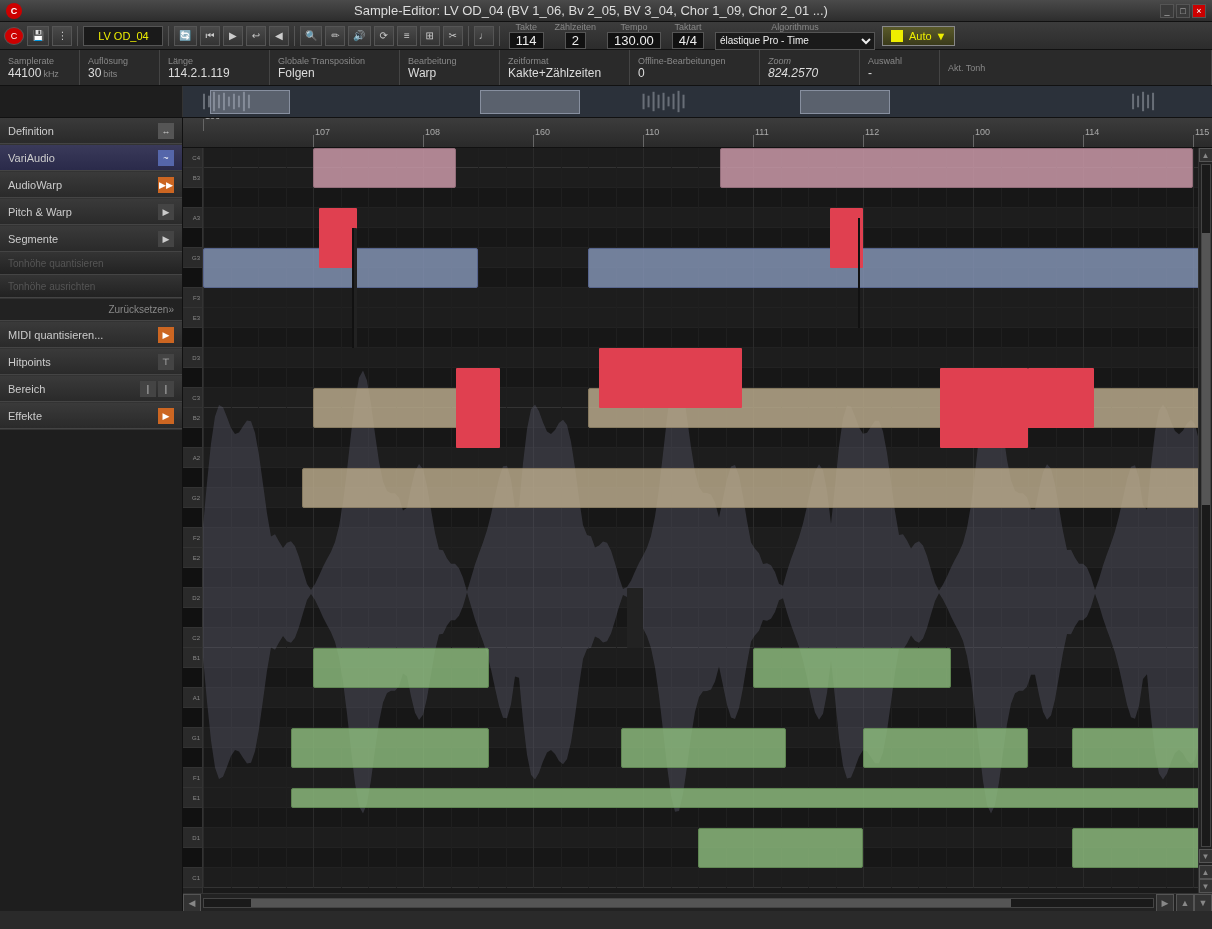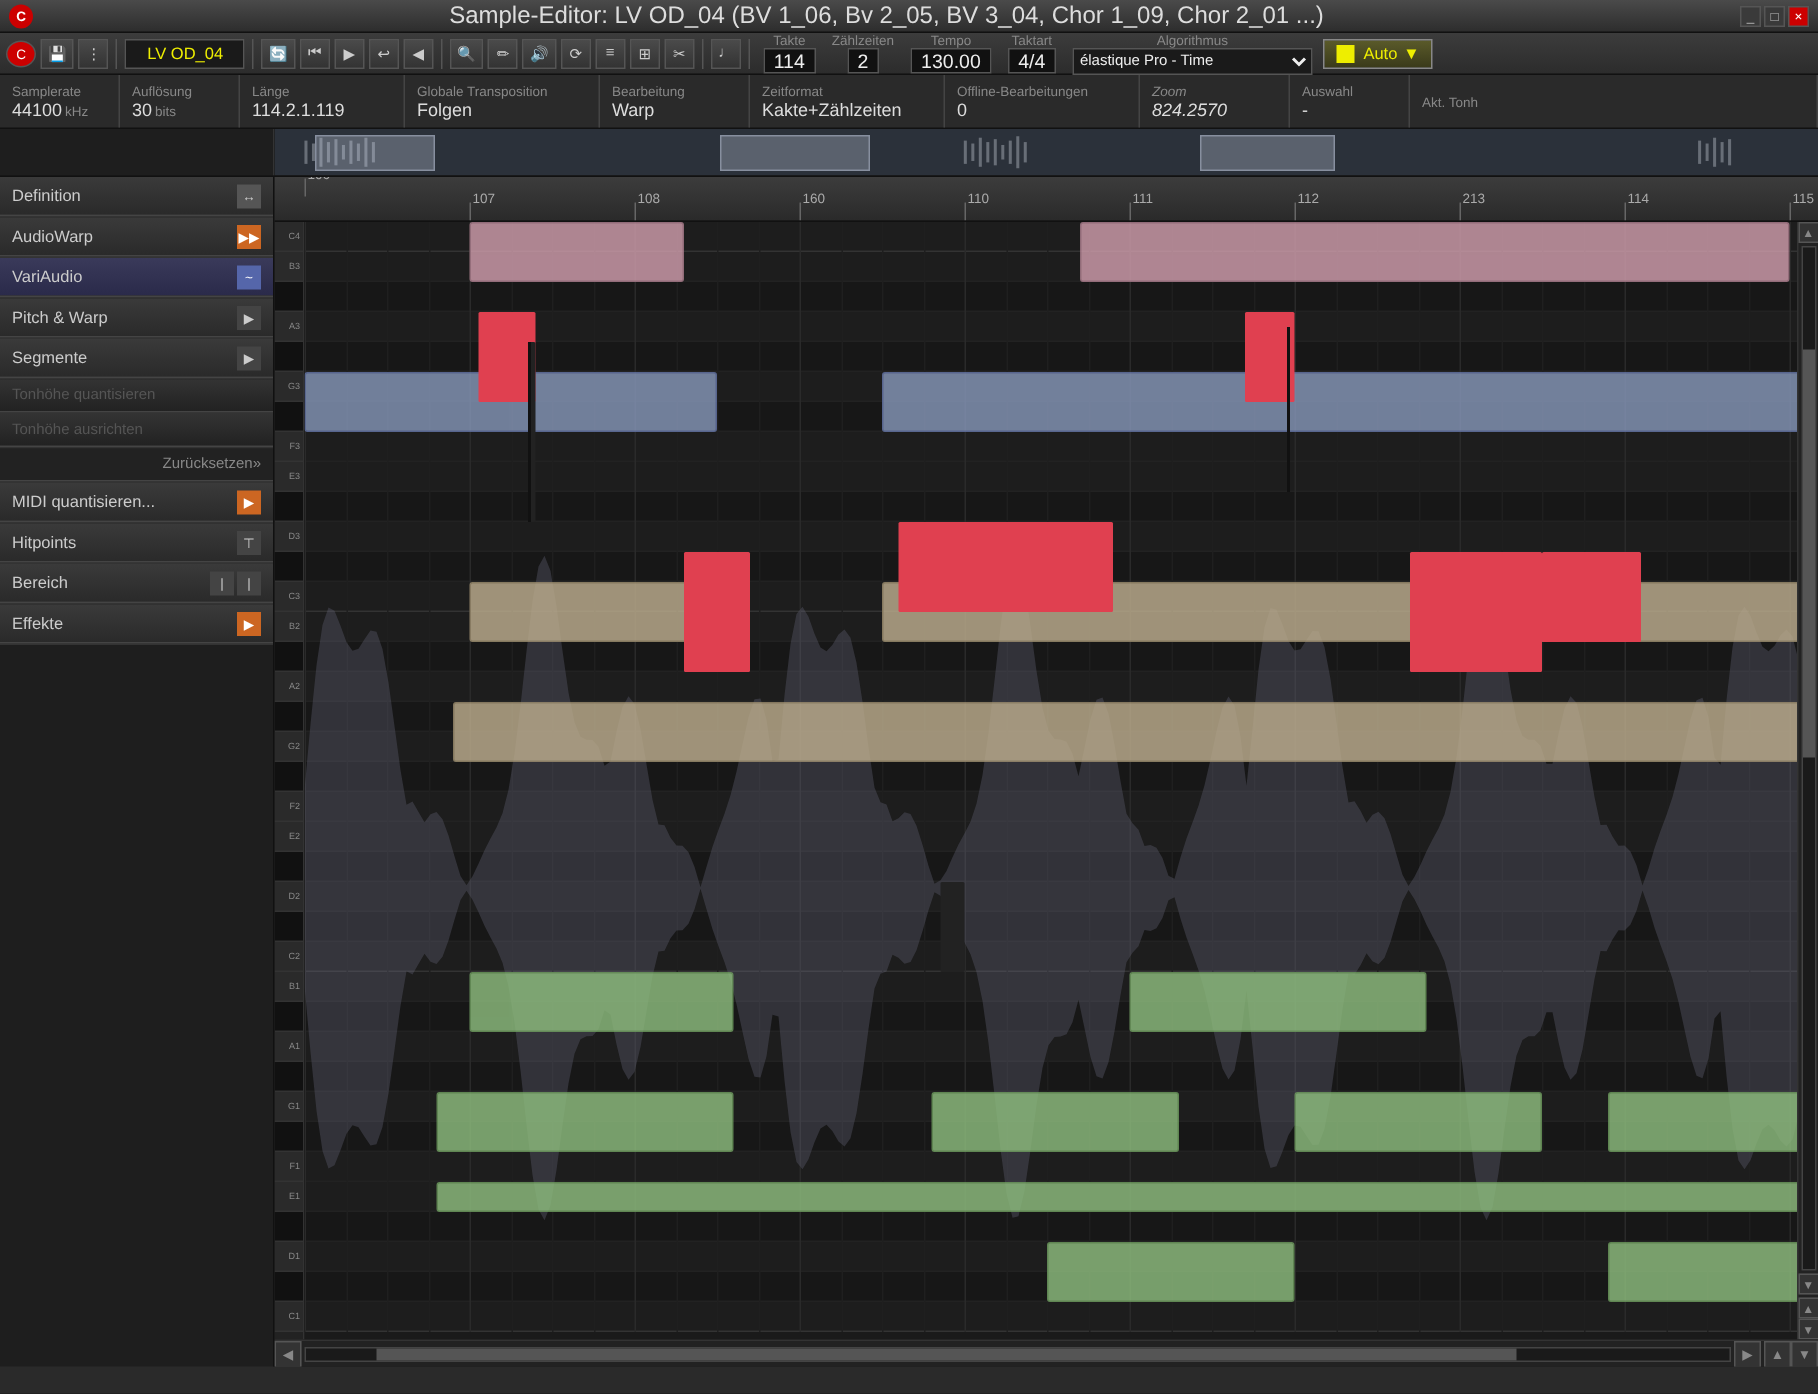--- a/index.html
+++ b/index.html
@@ -18,21 +18,21 @@
       height: 22px;
       background: linear-gradient(to bottom, #4a4a4a, #2d2d2d);
       display: flex;
       align-items: center;
       justify-content: space-between;
       padding: 0 6px;
       border-bottom: 1px solid #111;
     }
     #titlebar .title {
       color: #ddd;
-      font-size: 16px;
+      font-size: 13px;
       flex: 1;
       text-align: center;
     }
     #titlebar .logo {
       width: 16px;
       height: 16px;
       background: #c00;
       border-radius: 50%;
       display: flex;
       align-items: center;
@@ -511,30 +511,30 @@
   <div id="left-panel">
 
     <div class="panel-section">
       <div class="panel-btn">
         <span class="btn-label">Definition</span>
         <div class="btn-icon" style="background:#555;">↔</div>
       </div>
     </div>
 
     <div class="panel-section">
+      <div class="panel-btn" style="background:linear-gradient(to bottom,#3a3a5a,#2a2a4a);">
+        <span class="btn-label">VariAudio</span>
+        <div class="btn-icon" style="background:#5566aa;color:#fff;">~</div>
+      </div>
+    </div>
+
+    <div class="panel-section">
       <div class="panel-btn">
         <span class="btn-label">AudioWarp</span>
         <div class="btn-icon" style="background:#cc6622;color:#fff;">▶▶</div>
-      </div>
-    </div>
-
-    <div class="panel-section">
-      <div class="panel-btn" style="background:linear-gradient(to bottom,#3a3a5a,#2a2a4a);">
-        <span class="btn-label">VariAudio</span>
-        <div class="btn-icon" style="background:#5566aa;color:#fff;">~</div>
       </div>
     </div>
 
     <div class="panel-section">
       <div class="panel-btn">
         <span class="btn-label">Pitch &amp; Warp</span>
         <div class="btn-icon" style="background:#444;">▶</div>
       </div>
     </div>
 
@@ -624,21 +624,21 @@
           </div>
           <div style="position: absolute; left: 550px; bottom: 0px; display: flex; flex-direction: column; align-items: flex-start;">
             <span style="font-size: 9px; color: rgb(170, 170, 170); position: absolute; bottom: 10px; left: 2px;">111</span>
             <div style="width: 1px; height: 12px; background: rgb(102, 102, 102);"></div>
           </div>
           <div style="position: absolute; left: 660px; bottom: 0px; display: flex; flex-direction: column; align-items: flex-start;">
             <span style="font-size: 9px; color: rgb(170, 170, 170); position: absolute; bottom: 10px; left: 2px;">112</span>
             <div style="width: 1px; height: 12px; background: rgb(102, 102, 102);"></div>
           </div>
           <div style="position: absolute; left: 770px; bottom: 0px; display: flex; flex-direction: column; align-items: flex-start;">
-            <span style="font-size: 9px; color: rgb(170, 170, 170); position: absolute; bottom: 10px; left: 2px;">213</span>
+            <span style="font-size: 9px; color: rgb(170, 170, 170); position: absolute; bottom: 10px; left: 2px;">100</span>
             <div style="width: 1px; height: 12px; background: rgb(102, 102, 102);"></div>
           </div>
           <div style="position: absolute; left: 880px; bottom: 0px; display: flex; flex-direction: column; align-items: flex-start;">
             <span style="font-size: 9px; color: rgb(170, 170, 170); position: absolute; bottom: 10px; left: 2px;">114</span>
             <div style="width: 1px; height: 12px; background: rgb(102, 102, 102);"></div>
           </div>
           <div style="position: absolute; left: 990px; bottom: 0px; display: flex; flex-direction: column; align-items: flex-start;">
             <span style="font-size: 9px; color: rgb(170, 170, 170); position: absolute; bottom: 10px; left: 2px;">115</span>
             <div style="width: 1px; height: 12px; background: rgb(102, 102, 102);"></div>
           </div>

